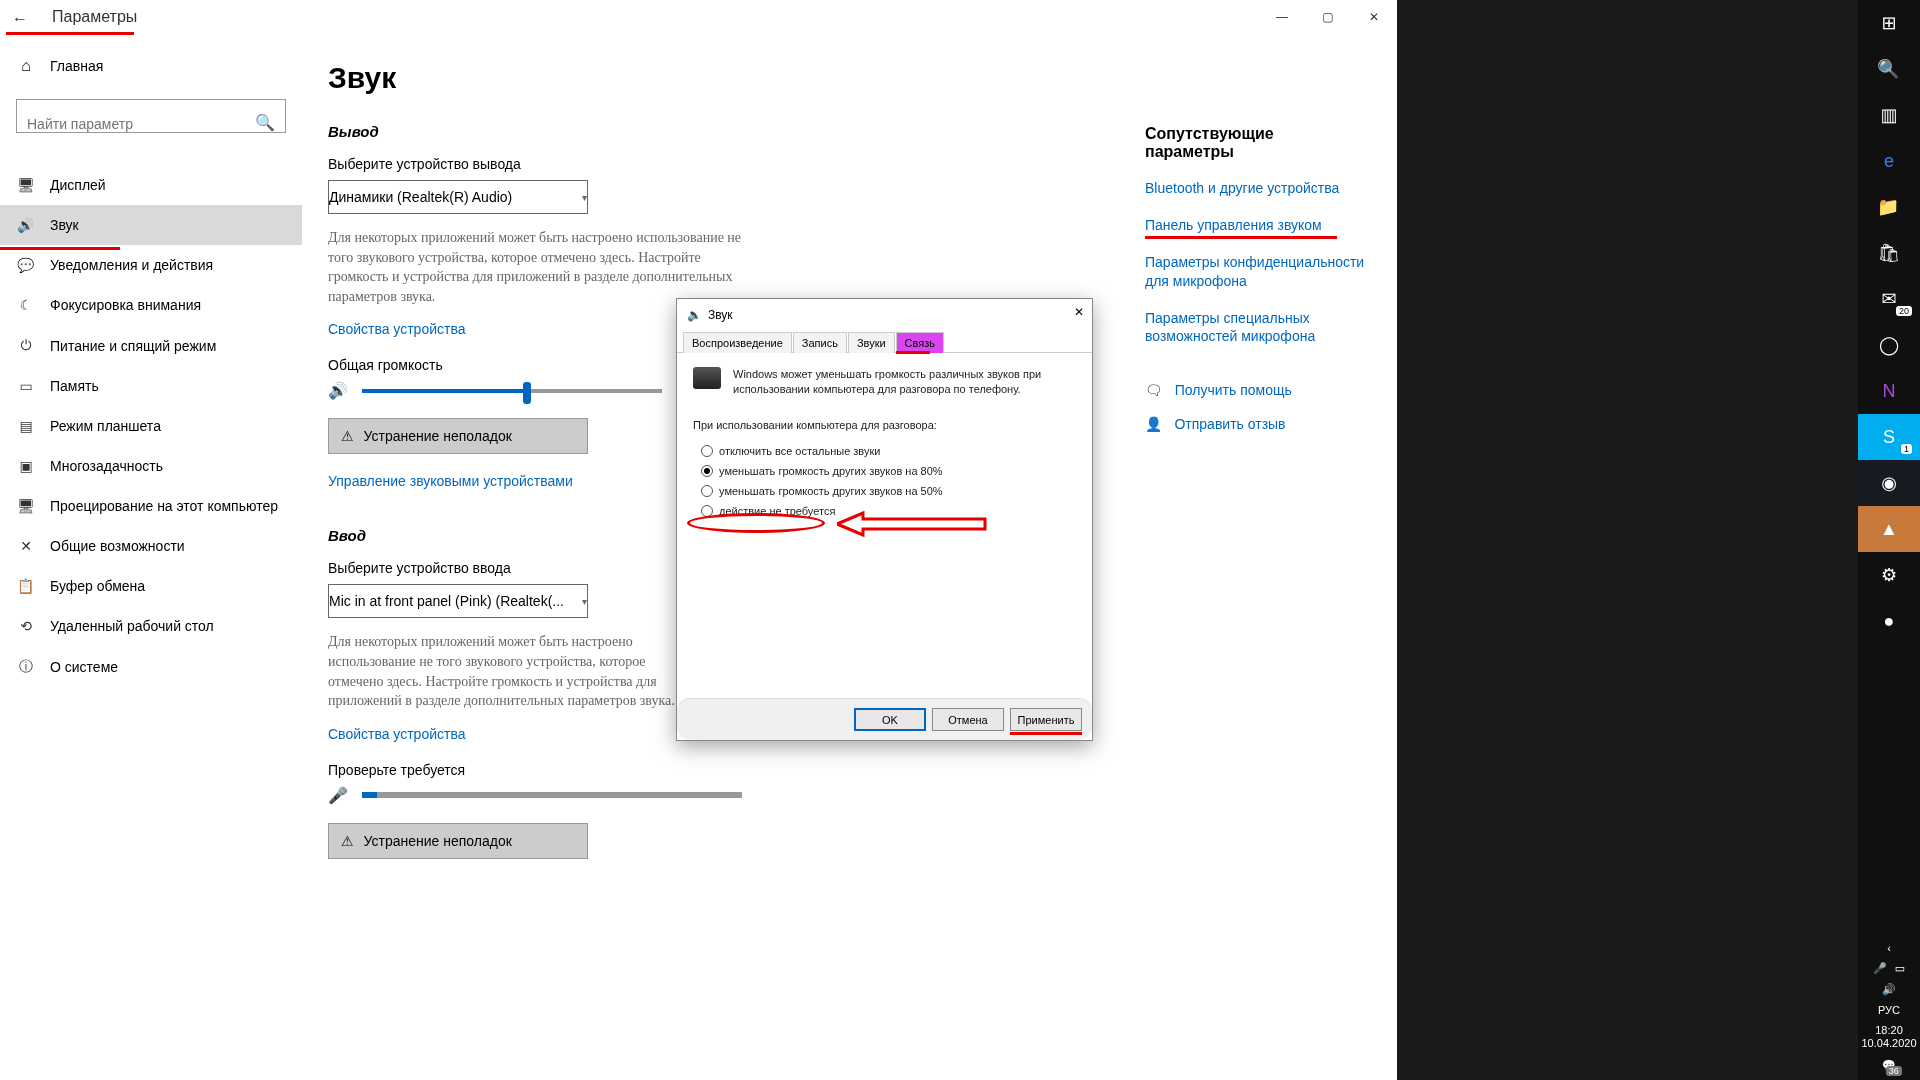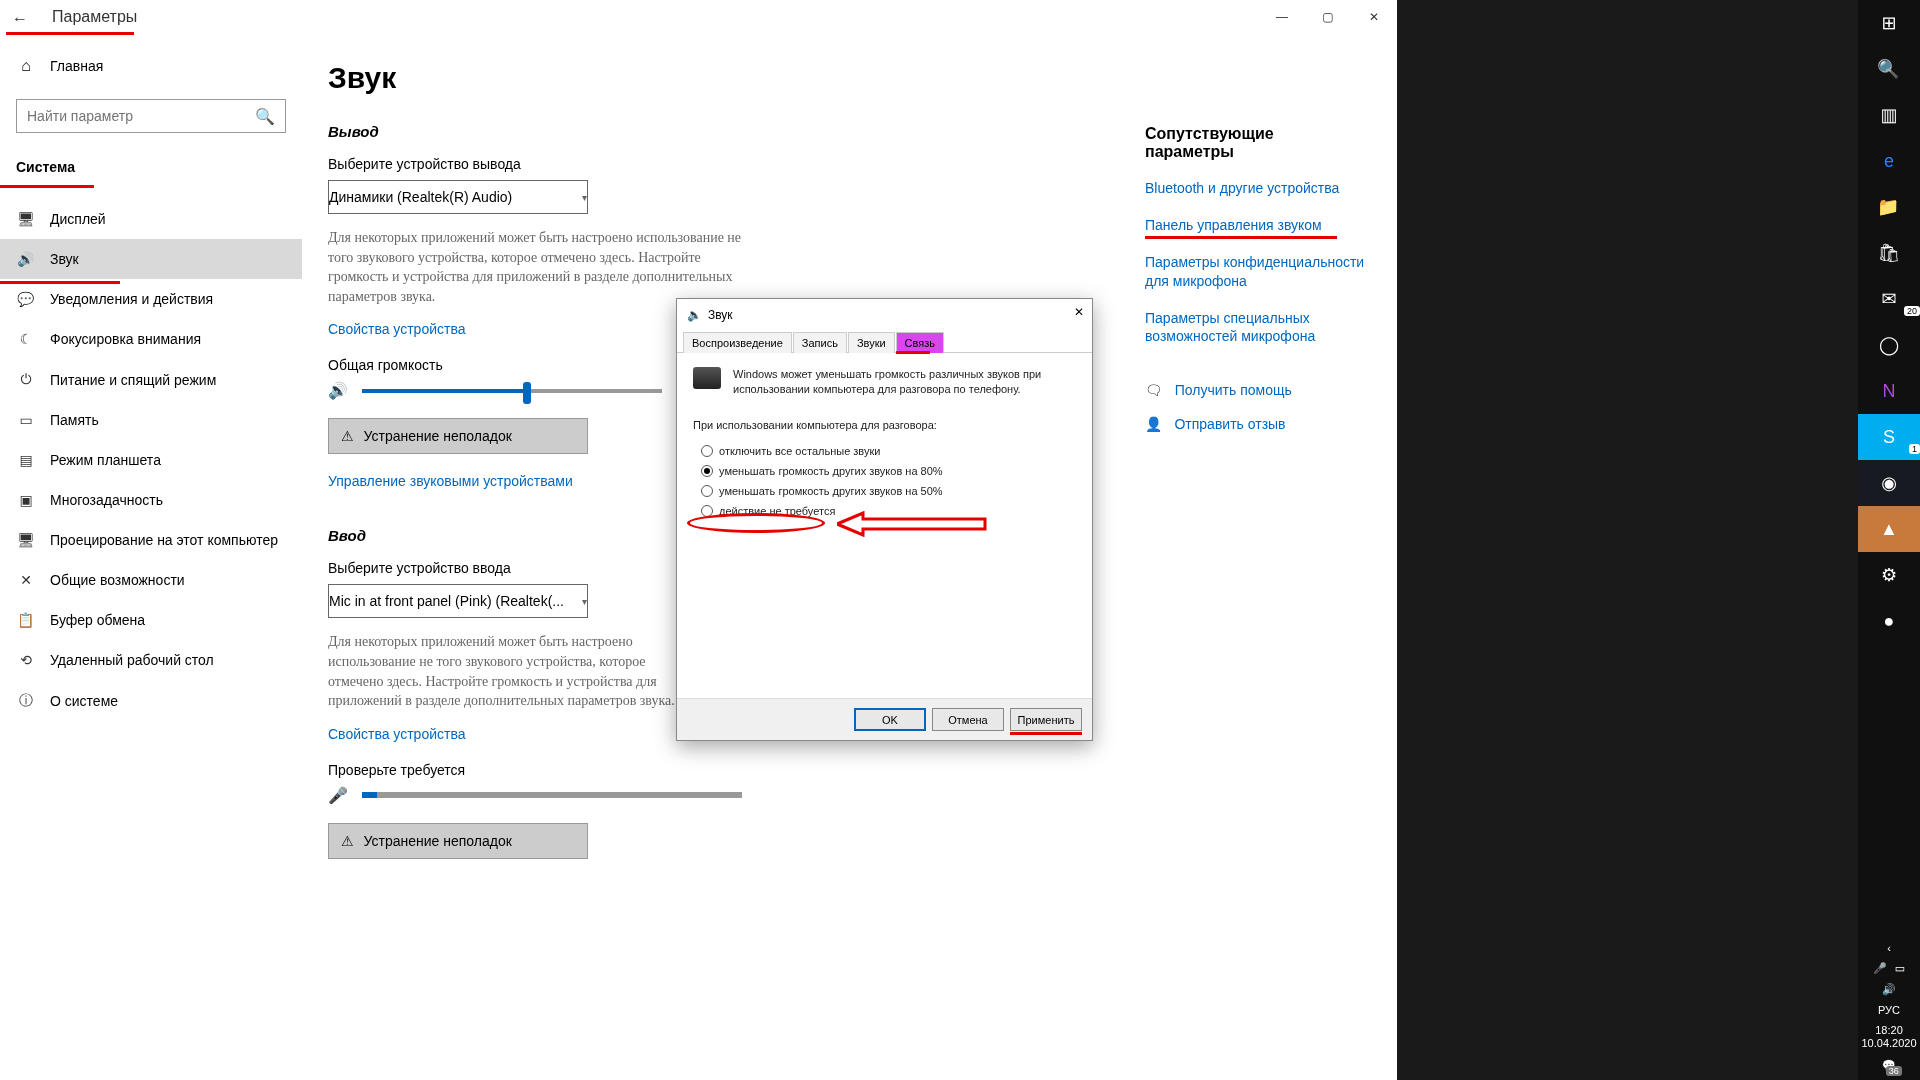--- a/index.html
+++ b/index.html
@@ -12,21 +12,21 @@
 .settings-titlebar .back { width: 24px; text-align: center; color: #333; cursor: pointer; }
 .settings-titlebar .title { margin-left: 20px; font-size: 16px; color: #333; }
 .win-controls { position: absolute; right: 0; top: 0; display: flex; }
 .win-controls div { width: 46px; height: 33px; display: flex; align-items: center; justify-content: center; color: #333; font-size: 12px; cursor: pointer; }
 
 .settings-body { flex: 1; display: flex; overflow: hidden; }
 .sidebar { width: 302px; background: #fff; display: flex; flex-direction: column; padding-top: 12px; }
 .sidebar .home { display: flex; align-items: center; padding: 12px 16px; cursor: pointer; }
 .sidebar .home .icon { width: 20px; text-align: center; margin-right: 14px; }
 .sidebar .home .label { font-size: 14px; }
-.search-box { margin: 12px 16px 18px 16px; height: 34px; border: 1px solid #999; display: flex; align-items: center; padding: 0 10px; }
+.search-box { margin: 12px 16px 18px 16px; height: 34px; border: 1px solid #999; display: flex; align-items: flex-end; padding: 0 10px; }
 .search-box input { flex: 1; border: none; outline: none; font-size: 14px; color: #666; background: transparent; }
 .search-box .sicon { color: #666; }
 .cat-header { padding: 8px 16px 10px 16px; font-size: 14px; font-weight: 600; }
 .nav-item { display: flex; align-items: center; padding: 12px 16px; cursor: pointer; font-size: 14px; }
 .nav-item.active { background: #d9d9d9; }
 .nav-item .icon { width: 20px; text-align: center; margin-right: 14px; color: #333; }
 
 .content { flex: 1; padding: 28px 0 0 26px; overflow: hidden; position: relative; }
 .page-title { font-size: 30px; font-weight: 600; margin-bottom: 28px; }
 .section-title { font-size: 15px; font-weight: 600; margin-bottom: 16px; font-style: italic; }
@@ -61,33 +61,33 @@
 .tab.active { background: #d946ef; border-color: #ccc; }
 .dlg-body { flex: 1; padding: 14px 16px; font-size: 11px; color: #222; position: relative; }
 .dlg-desc { display: flex; gap: 12px; margin-bottom: 22px; }
 .dlg-desc .phone { width: 28px; height: 22px; background: linear-gradient(#555,#222); border-radius: 3px; flex-shrink: 0; }
 .dlg-desc .text { line-height: 1.35; }
 .radio-group { margin-left: 8px; }
 .radio-label { font-size: 11px; margin-bottom: 14px; }
 .radio-row { display: flex; align-items: center; gap: 6px; margin-bottom: 8px; cursor: pointer; }
 .radio { width: 12px; height: 12px; border: 1px solid #555; border-radius: 50%; display: inline-flex; align-items: center; justify-content: center; }
 .radio.sel::after { content: ""; width: 6px; height: 6px; background: #000; border-radius: 50%; }
-.dlg-footer { height: 42px; background: #f0f0f0; border-top: 1px solid #ddd; display: flex; align-items: center; justify-content: flex-end; gap: 6px; padding: 0 10px; }
+.dlg-footer { height: 42px; background: #f0f0f0; border-top: 1px solid #ddd; display: flex; align-items: center; justify-content: flex-end; gap: 6px; padding: 0 10px; border-radius: 13px; }
 .dlg-btn { width: 72px; height: 23px; border: 1px solid #888; background: #e8e8e8; font-size: 11px; cursor: pointer; }
 .dlg-btn.primary { border: 2px solid #0067c0; }
 
 
 .anno-ellipse { position: absolute; border: 3px solid #e60000; border-radius: 50%; pointer-events: none; }
 .anno-arrow { position: absolute; pointer-events: none; }
 .anno-underline { position: absolute; height: 3px; background: #e60000; pointer-events: none; }
 
 
 .taskbar-right { position: absolute; right: 0; top: 0; width: 62px; height: 1080px; background: #101010; display: flex; flex-direction: column; align-items: center; }
 .tb-icon { width: 62px; height: 46px; display: flex; align-items: center; justify-content: center; color: #fff; font-size: 18px; cursor: pointer; position: relative; }
-.tb-badge { position:absolute; right:0; bottom:6px; background:#fff; color:#000; font-size:9px; padding:0 3px; border-radius:3px; }
+.tb-badge { position:absolute; right:8px; bottom:6px; background:#fff; color:#000; font-size:9px; padding:0 3px; border-radius:3px; }
 .tb-sep { flex: 1; }
 .tb-sys { display: flex; flex-direction: column; align-items: center; gap: 8px; color: #fff; font-size: 11px; padding-bottom: 8px; }
 .tb-sys .row { display: flex; gap: 8px; }
 .tb-sys .clock { text-align: center; line-height: 1.25; }
 .tb-sys .lang { font-size: 11px; }
 .tb-sys .notif { position: relative; }
 .tb-sys .notif .nb { position:absolute; right:-6px; bottom:-4px; background:#777; color:#fff; font-size:9px; padding:0 3px; border-radius:3px; }
 </style>
 </head>
 <body>
@@ -108,24 +108,20 @@
 
     <div class="settings-body">
       <div class="sidebar">
         <div class="home">
           <span class="icon">⌂</span>
           <span class="label">Главная</span>
         </div>
         <div class="search-box">
           <input placeholder="Найти параметр" style="">
           <span class="sicon">🔍</span>
-        </div>
-        <div style="position:relative">
-          <div class="cat-header">Система</div>
-          <div class="anno-underline" style="left:0; top:34px; width:94px;"></div>
         </div>
         <div style="height:14px"></div>
 
         <div class="nav-item">
           <span class="icon">🖥</span>
           <span>Дисплей</span>
         </div>
         <div style="position:relative">
           <div class="nav-item active">
             <span class="icon">🔊</span>

